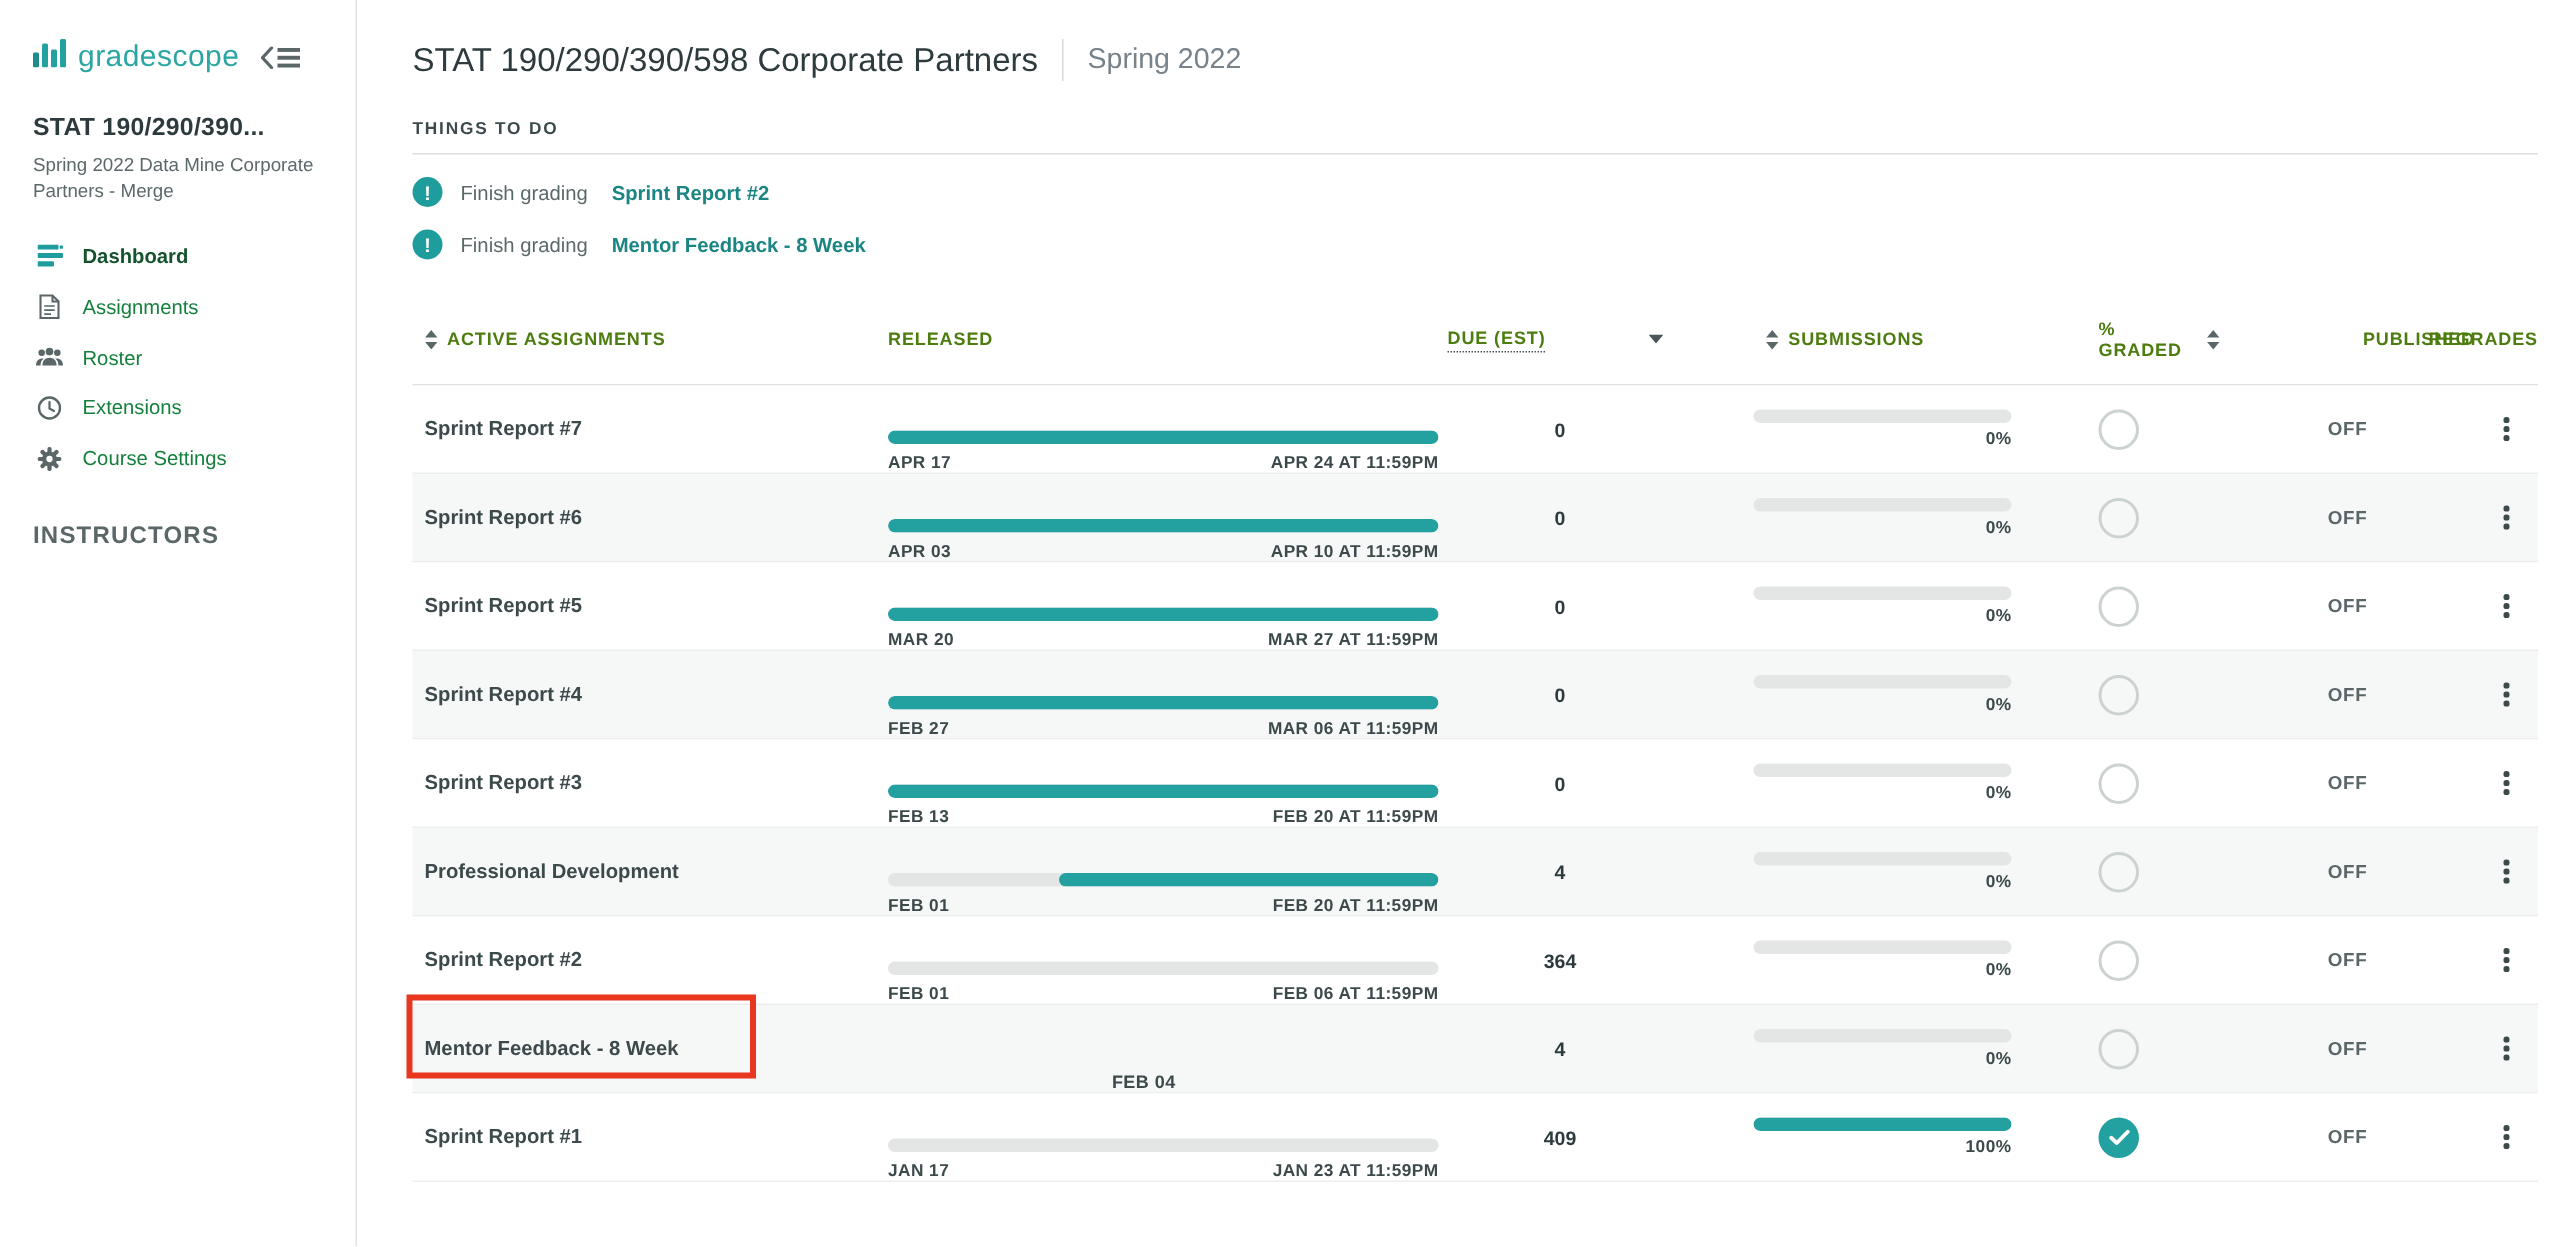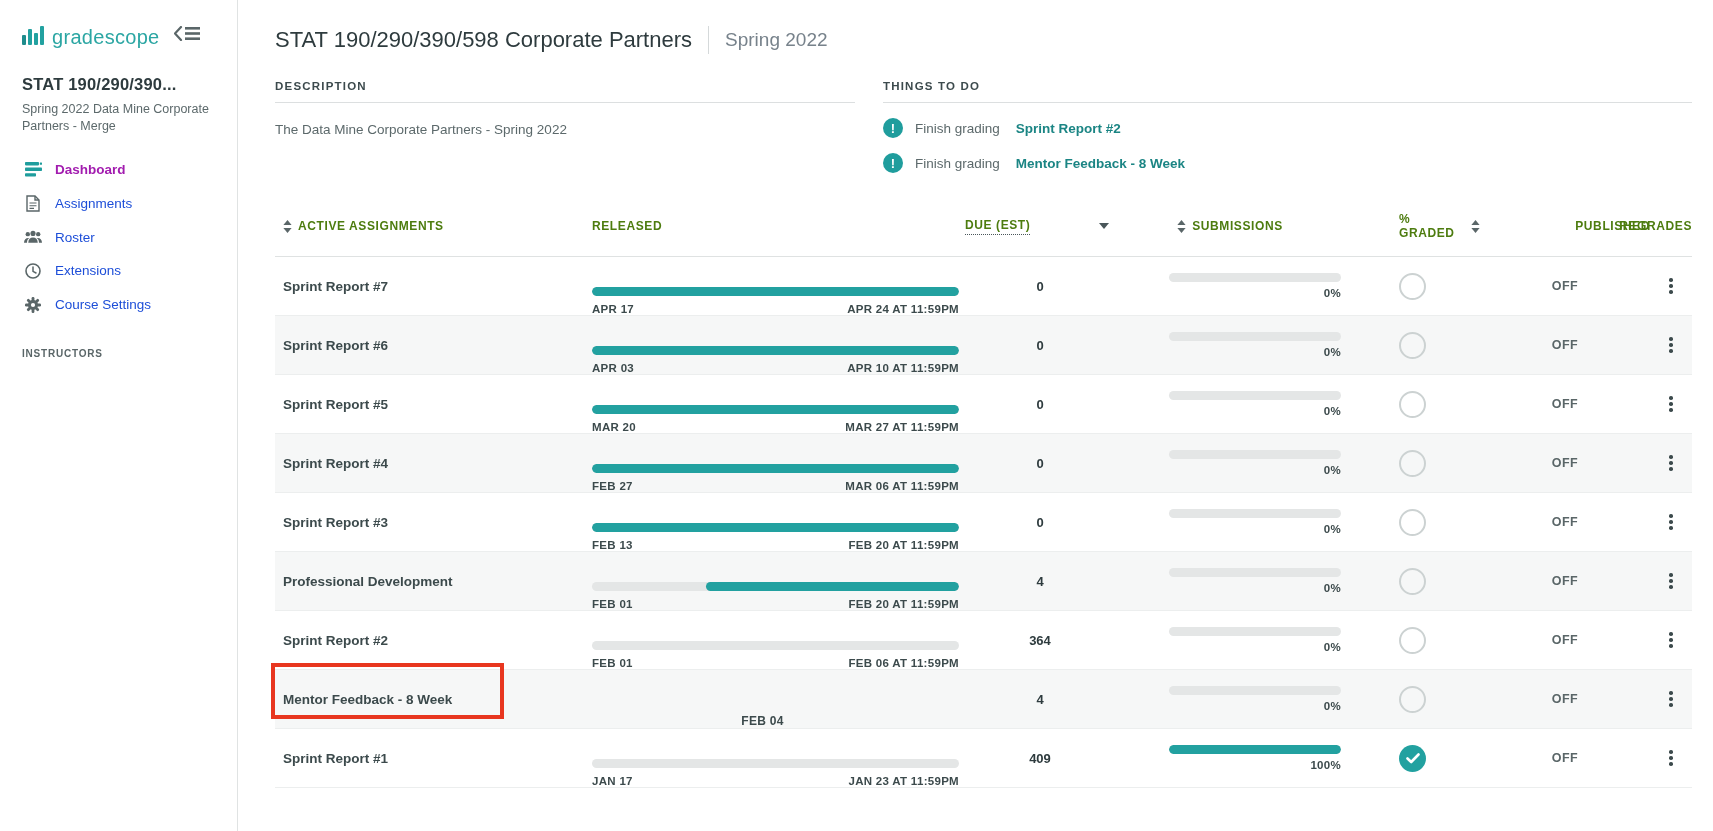--- a/index.html
+++ b/index.html
@@ -2,31 +2,31 @@
 <html><head>
 <meta charset="utf-8">
 <style>
   * { margin:0; padding:0; box-sizing:border-box; }
   body { font-family:"Liberation Sans", sans-serif; background:#fff; }
   .app { position:relative; width:1713px; height:831px; background:#fff; overflow:hidden; }
 
   
   .sidebar { position:absolute; left:0; top:0; width:238px; height:831px;
              border-right:1px solid #e0e3e3; background:#fff; padding:26px 18px 0 22px; }
-  .logo-row { display:flex; align-items:flex-start; gap:8px; }
+  .logo-row { display:flex; align-items:center; gap:8px; }
   .logo-text { font-size:20px; color:#2ba6a3; letter-spacing:.3px; }
   .collapse-btn { margin-left:6px; display:flex; align-items:center; cursor:pointer; }
   .course-title { margin-top:26px; font-size:16.5px; font-weight:700; color:#2e3b3e; letter-spacing:.2px; }
   .course-subtitle { margin-top:7px; font-size:12.5px; line-height:1.35; color:#5c696b; }
   .nav { margin-top:18px; }
   .nav-item { display:flex; align-items:center; gap:13px; padding:9px 2px; font-size:13.5px;
-              color:#1d4ed8; cursor:pointer; }
+              color:#15803d; cursor:pointer; }
   .nav-item .nicon { width:18px; display:flex; justify-content:center; }
-  .nav-item.active { color:#a21caf; font-weight:700; }
-  .section-label { margin-top:26px; font-size:10px; font-weight:700; letter-spacing:.8px; color:#5a6668; }
+  .nav-item.active { color:#14532d; font-weight:700; }
+  .section-label { margin-top:26px; font-size:16px; font-weight:700; letter-spacing:.8px; color:#5a6668; }
 
   
   .main { position:absolute; left:238px; top:0; width:1475px; height:657px; padding:26px 21px 0 37px; }
   .page-header { display:flex; align-items:center; gap:16px; }
   .page-title { font-size:22px; font-weight:500; color:#2e3b3e; }
   .title-divider { width:1px; height:28px; background:#d5d9da; }
   .page-term { font-size:19px; color:#77828b; }
 
   .top-cols { display:flex; margin-top:26px; }
   .desc-col { width:580px; margin-right:28px; }
@@ -183,25 +183,20 @@
 
   <div class="main">
 
     <div class="page-header">
       <span class="page-title">STAT 190/290/390/598 Corporate Partners</span>
       <span class="title-divider"></span>
       <span class="page-term">Spring 2022</span>
     </div>
 
     <div class="top-cols">
-      <div class="desc-col">
-        <div class="panel-heading">DESCRIPTION</div>
-        <hr class="panel-rule">
-        <div class="desc-text">The Data Mine Corporate Partners - Spring 2022</div>
-      </div>
       <div class="todo-col">
         <div class="panel-heading">THINGS TO DO</div>
         <hr class="panel-rule">
         <div class="todo-item">
           <span class="alert-badge">!</span>
           <span>Finish grading</span>
           <span class="todo-link">Sprint Report #2</span>
         </div>
         <div class="todo-item">
           <span class="alert-badge">!</span>

